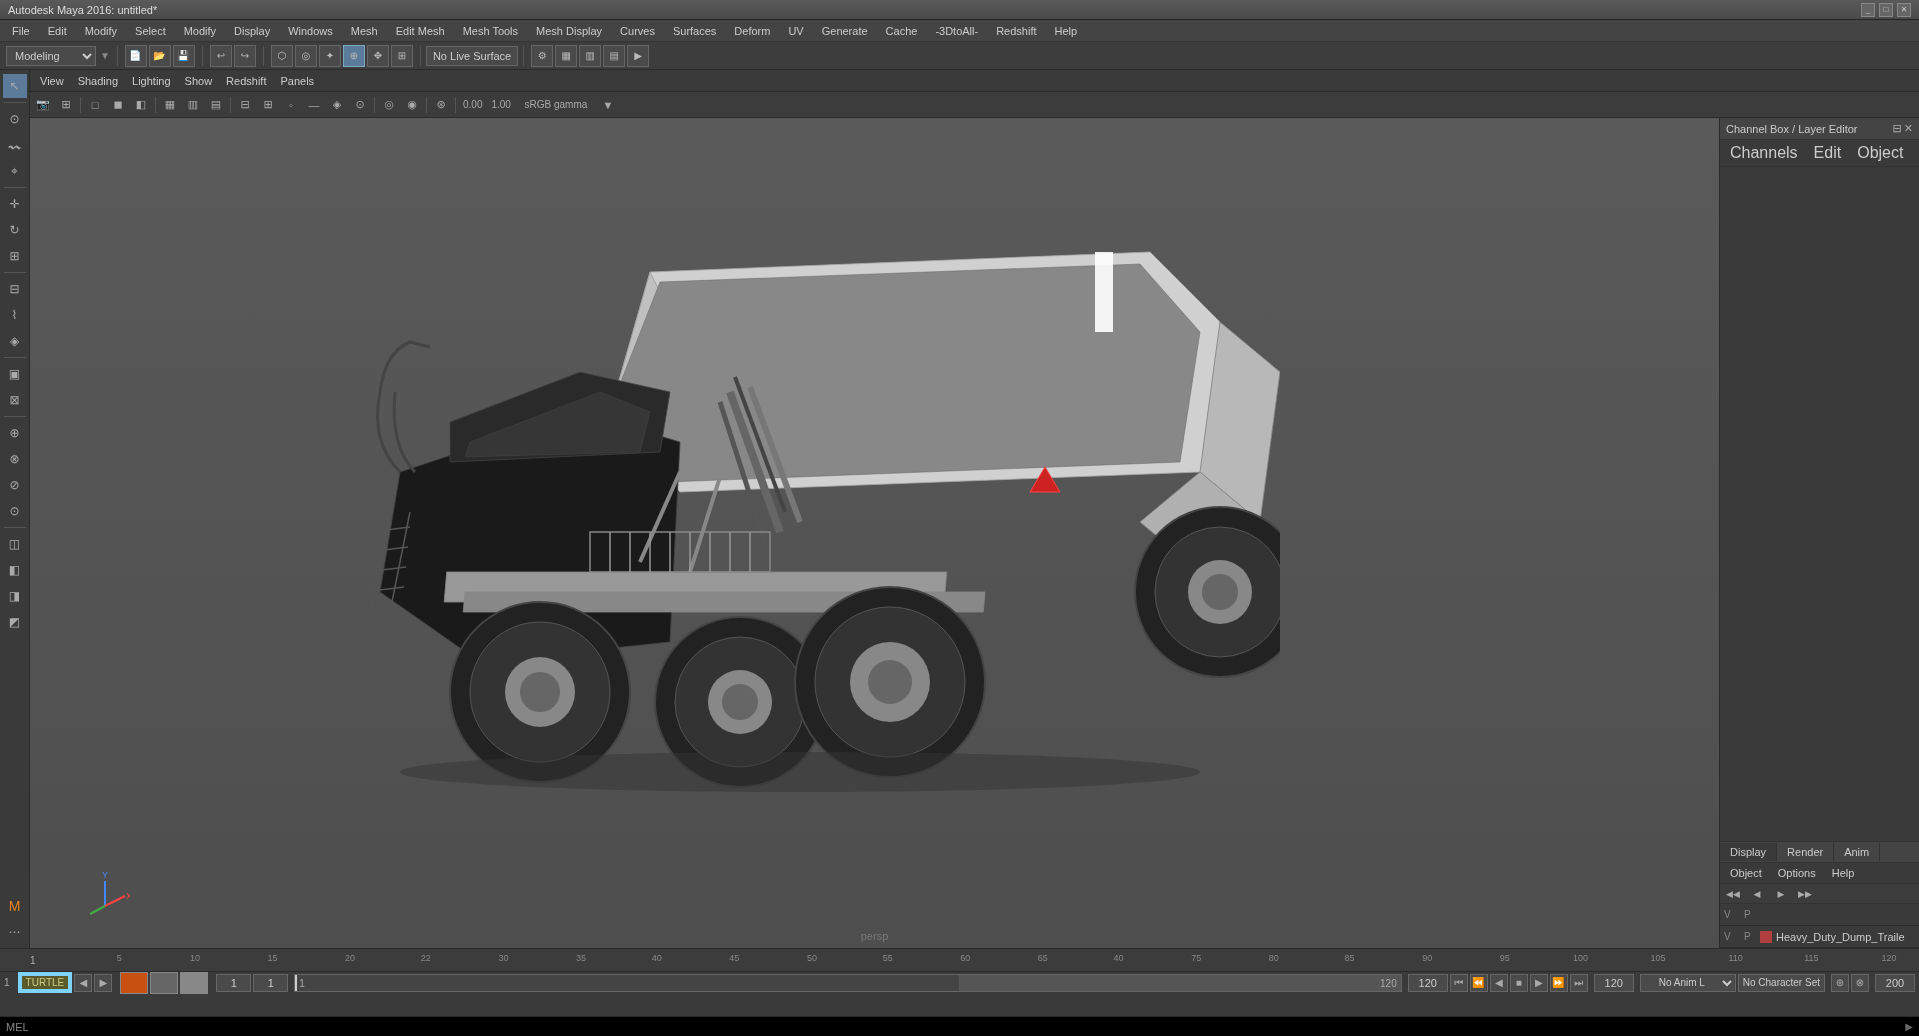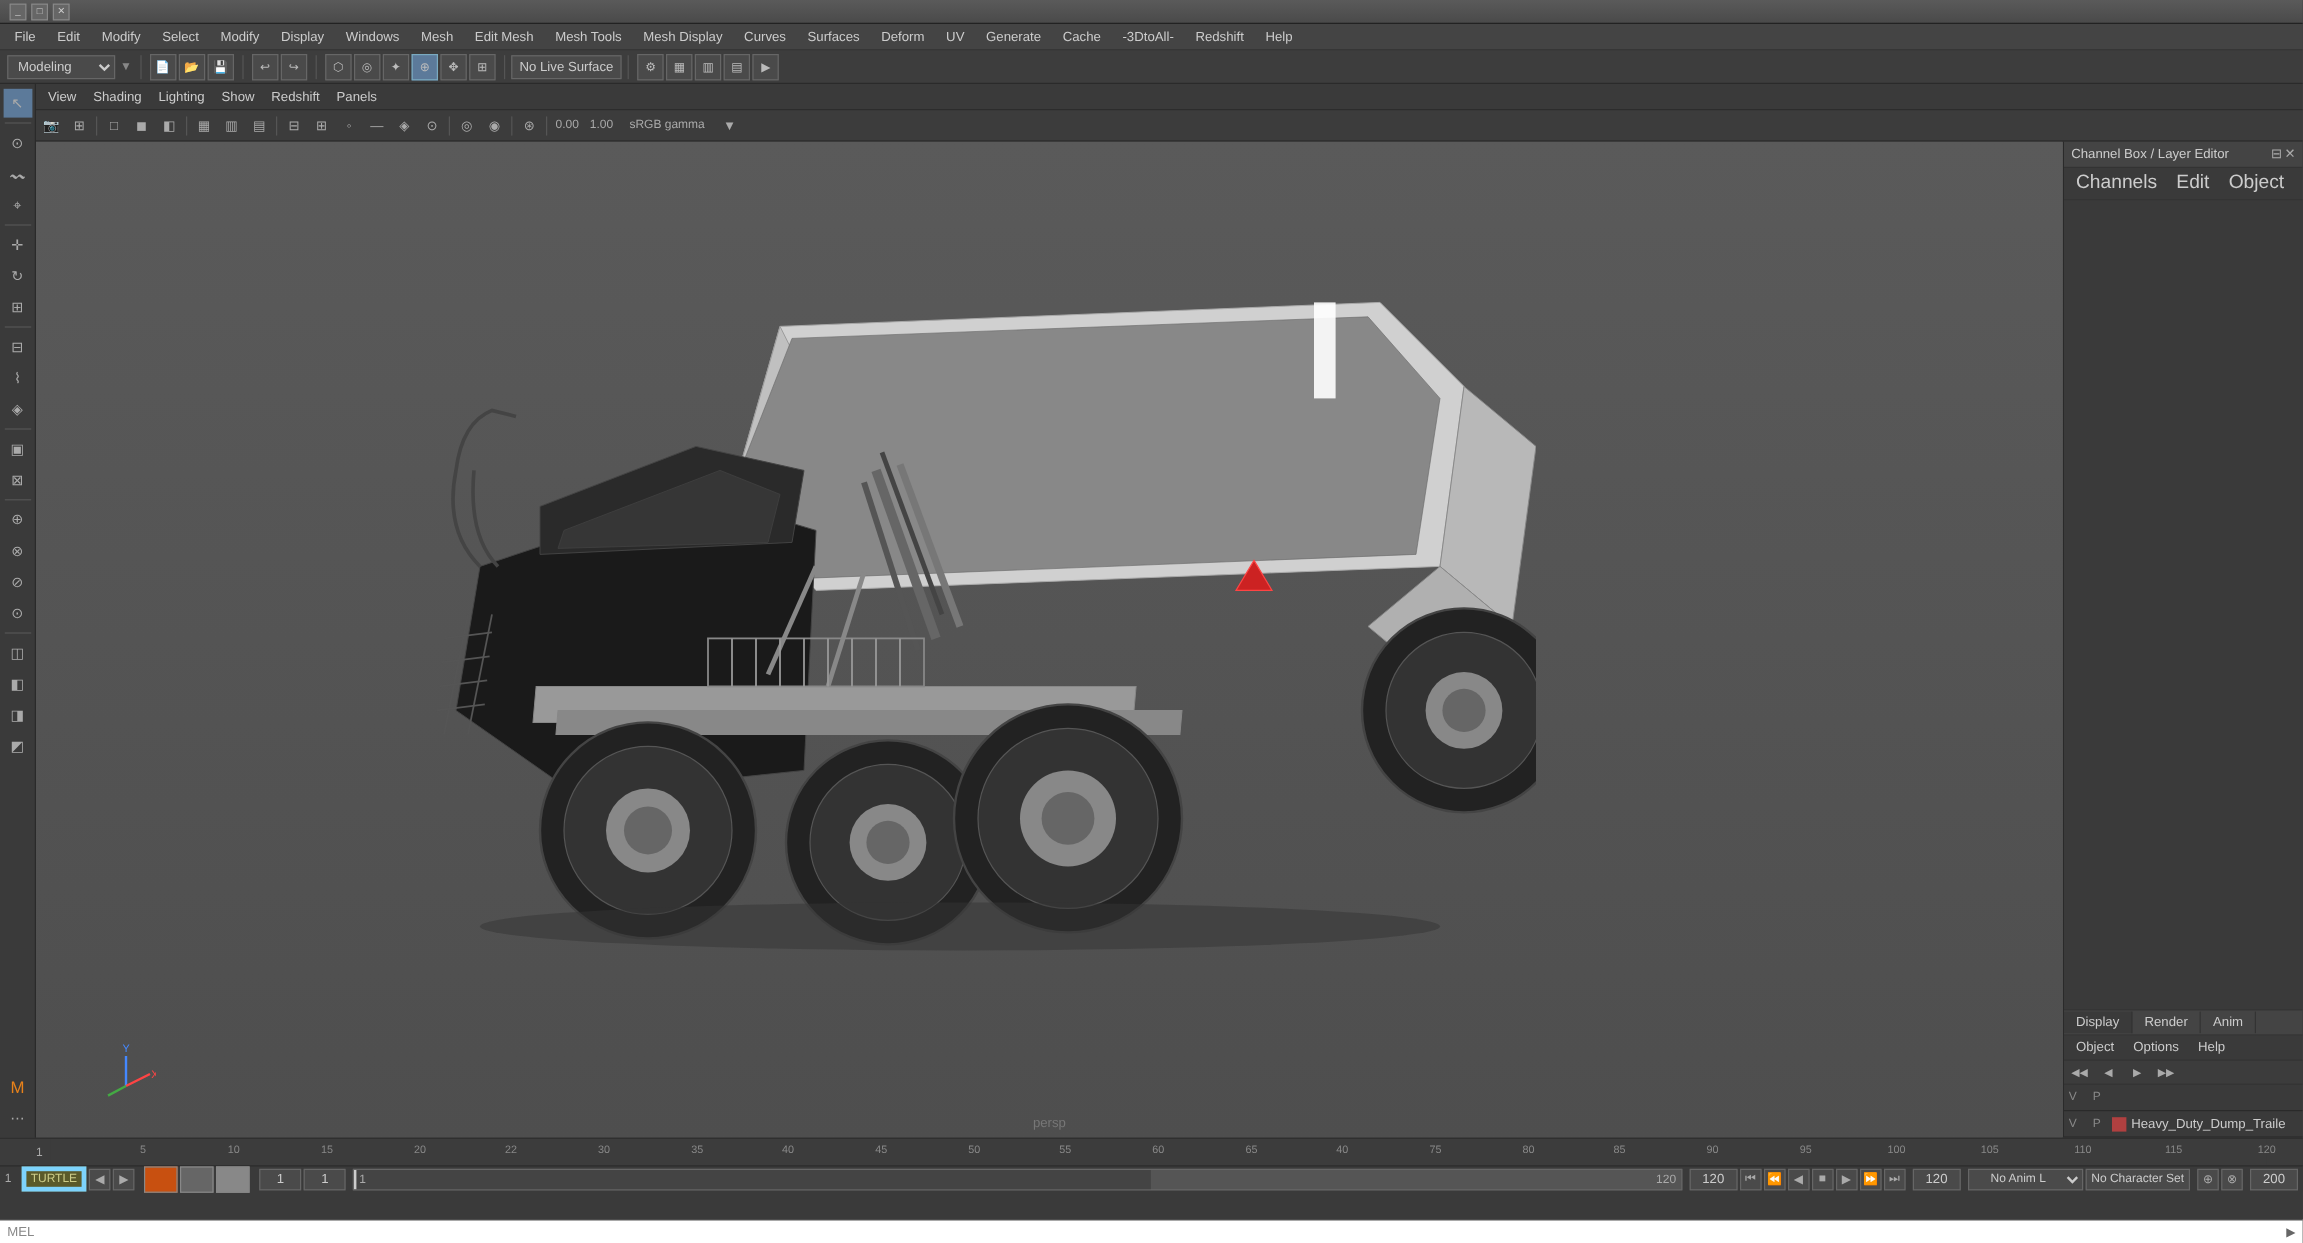--- a/index.html
+++ b/index.html
@@ -442,21 +442,21 @@
       padding: 0 4px;
       display: flex;
       align-items: center;
       cursor: pointer;
       white-space: nowrap;
     }
 
     #status-bar {
       width: 100%;
       height: 20px;
-      background: #ffffff;
+      background: #000000;
       display: flex;
       align-items: center;
       padding: 0 6px;
       border-top: 1px solid #2a2a2a;
       font-size: 11px;
       color: #888;
     }
 
     #scene-label {
       position: absolute;
@@ -464,20 +464,21 @@
       left: 50%;
       transform: translateX(-50%);
       font-size: 11px;
       color: #777;
     }
   </style>
 </head>
 <body>
 
 <div id="title-bar">
+  <span id="title-bar-title">Autodesk Maya 2016: untitled*</span>
   <div class="title-bar-buttons">
     <div class="title-bar-btn">_</div>
     <div class="title-bar-btn">□</div>
     <div class="title-bar-btn">✕</div>
   </div>
 </div>
 
 <div id="menu-bar">
   <div class="menu-item">File</div>
   <div class="menu-item">Edit</div>

